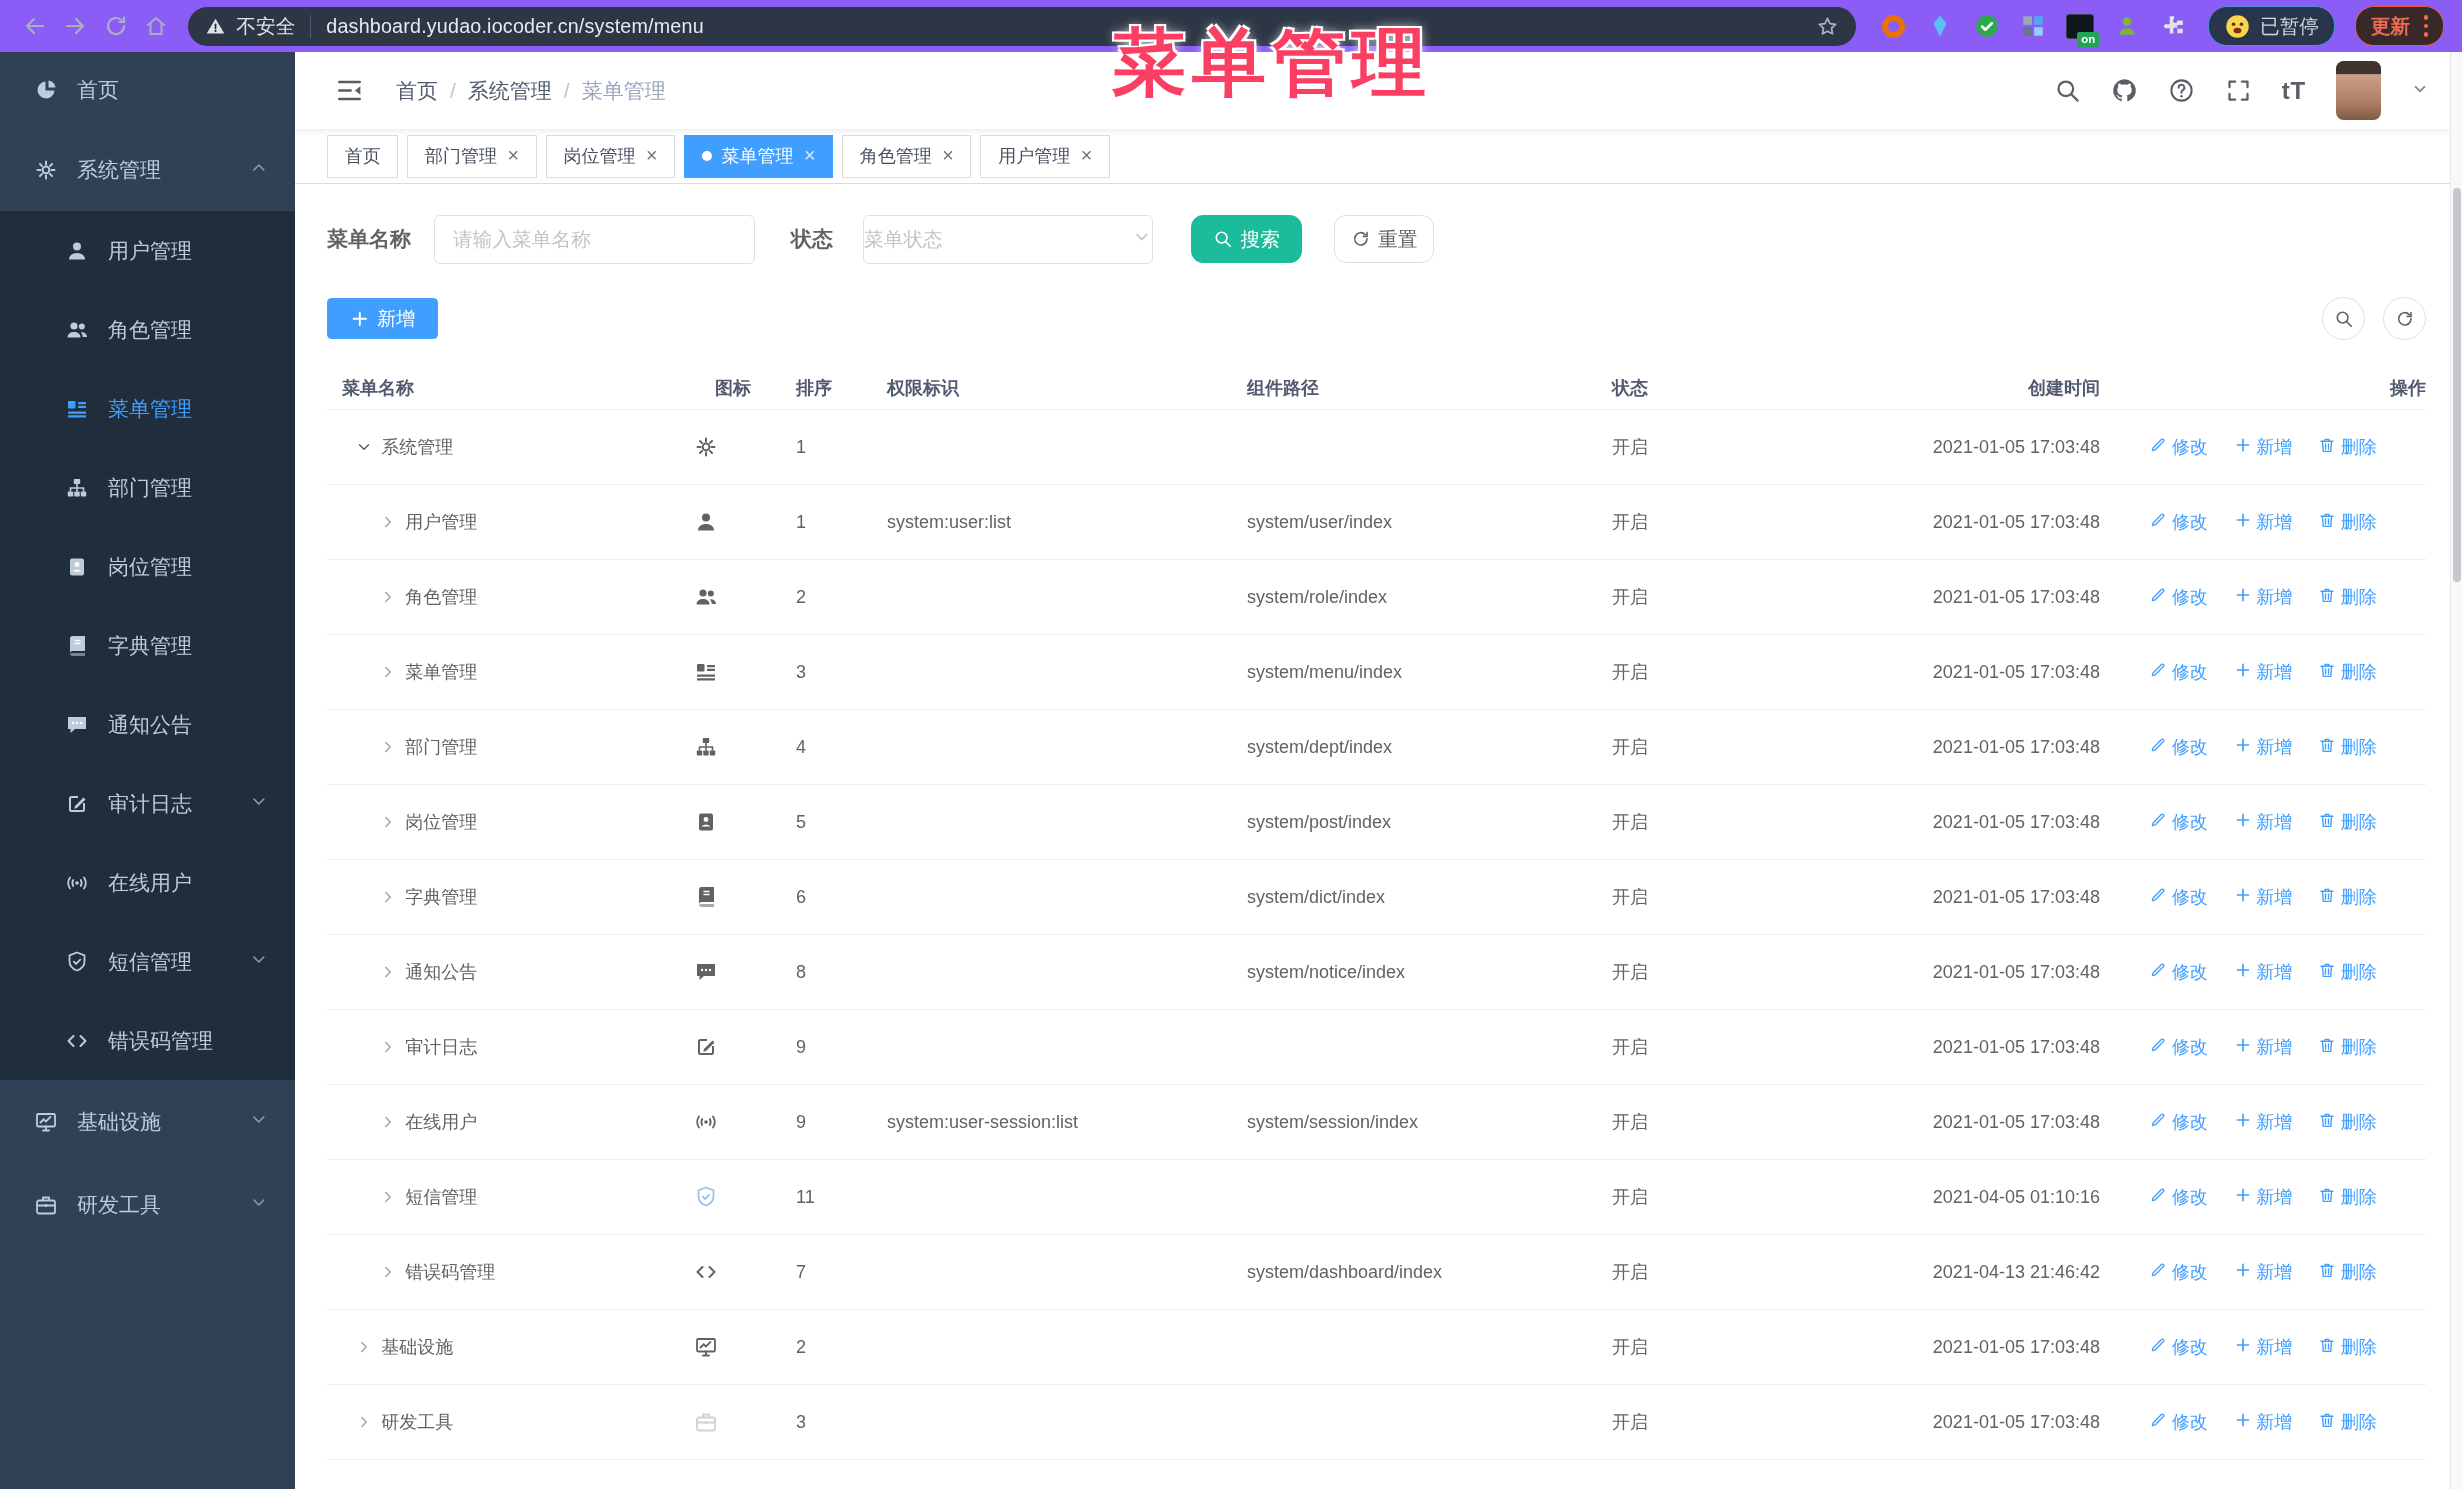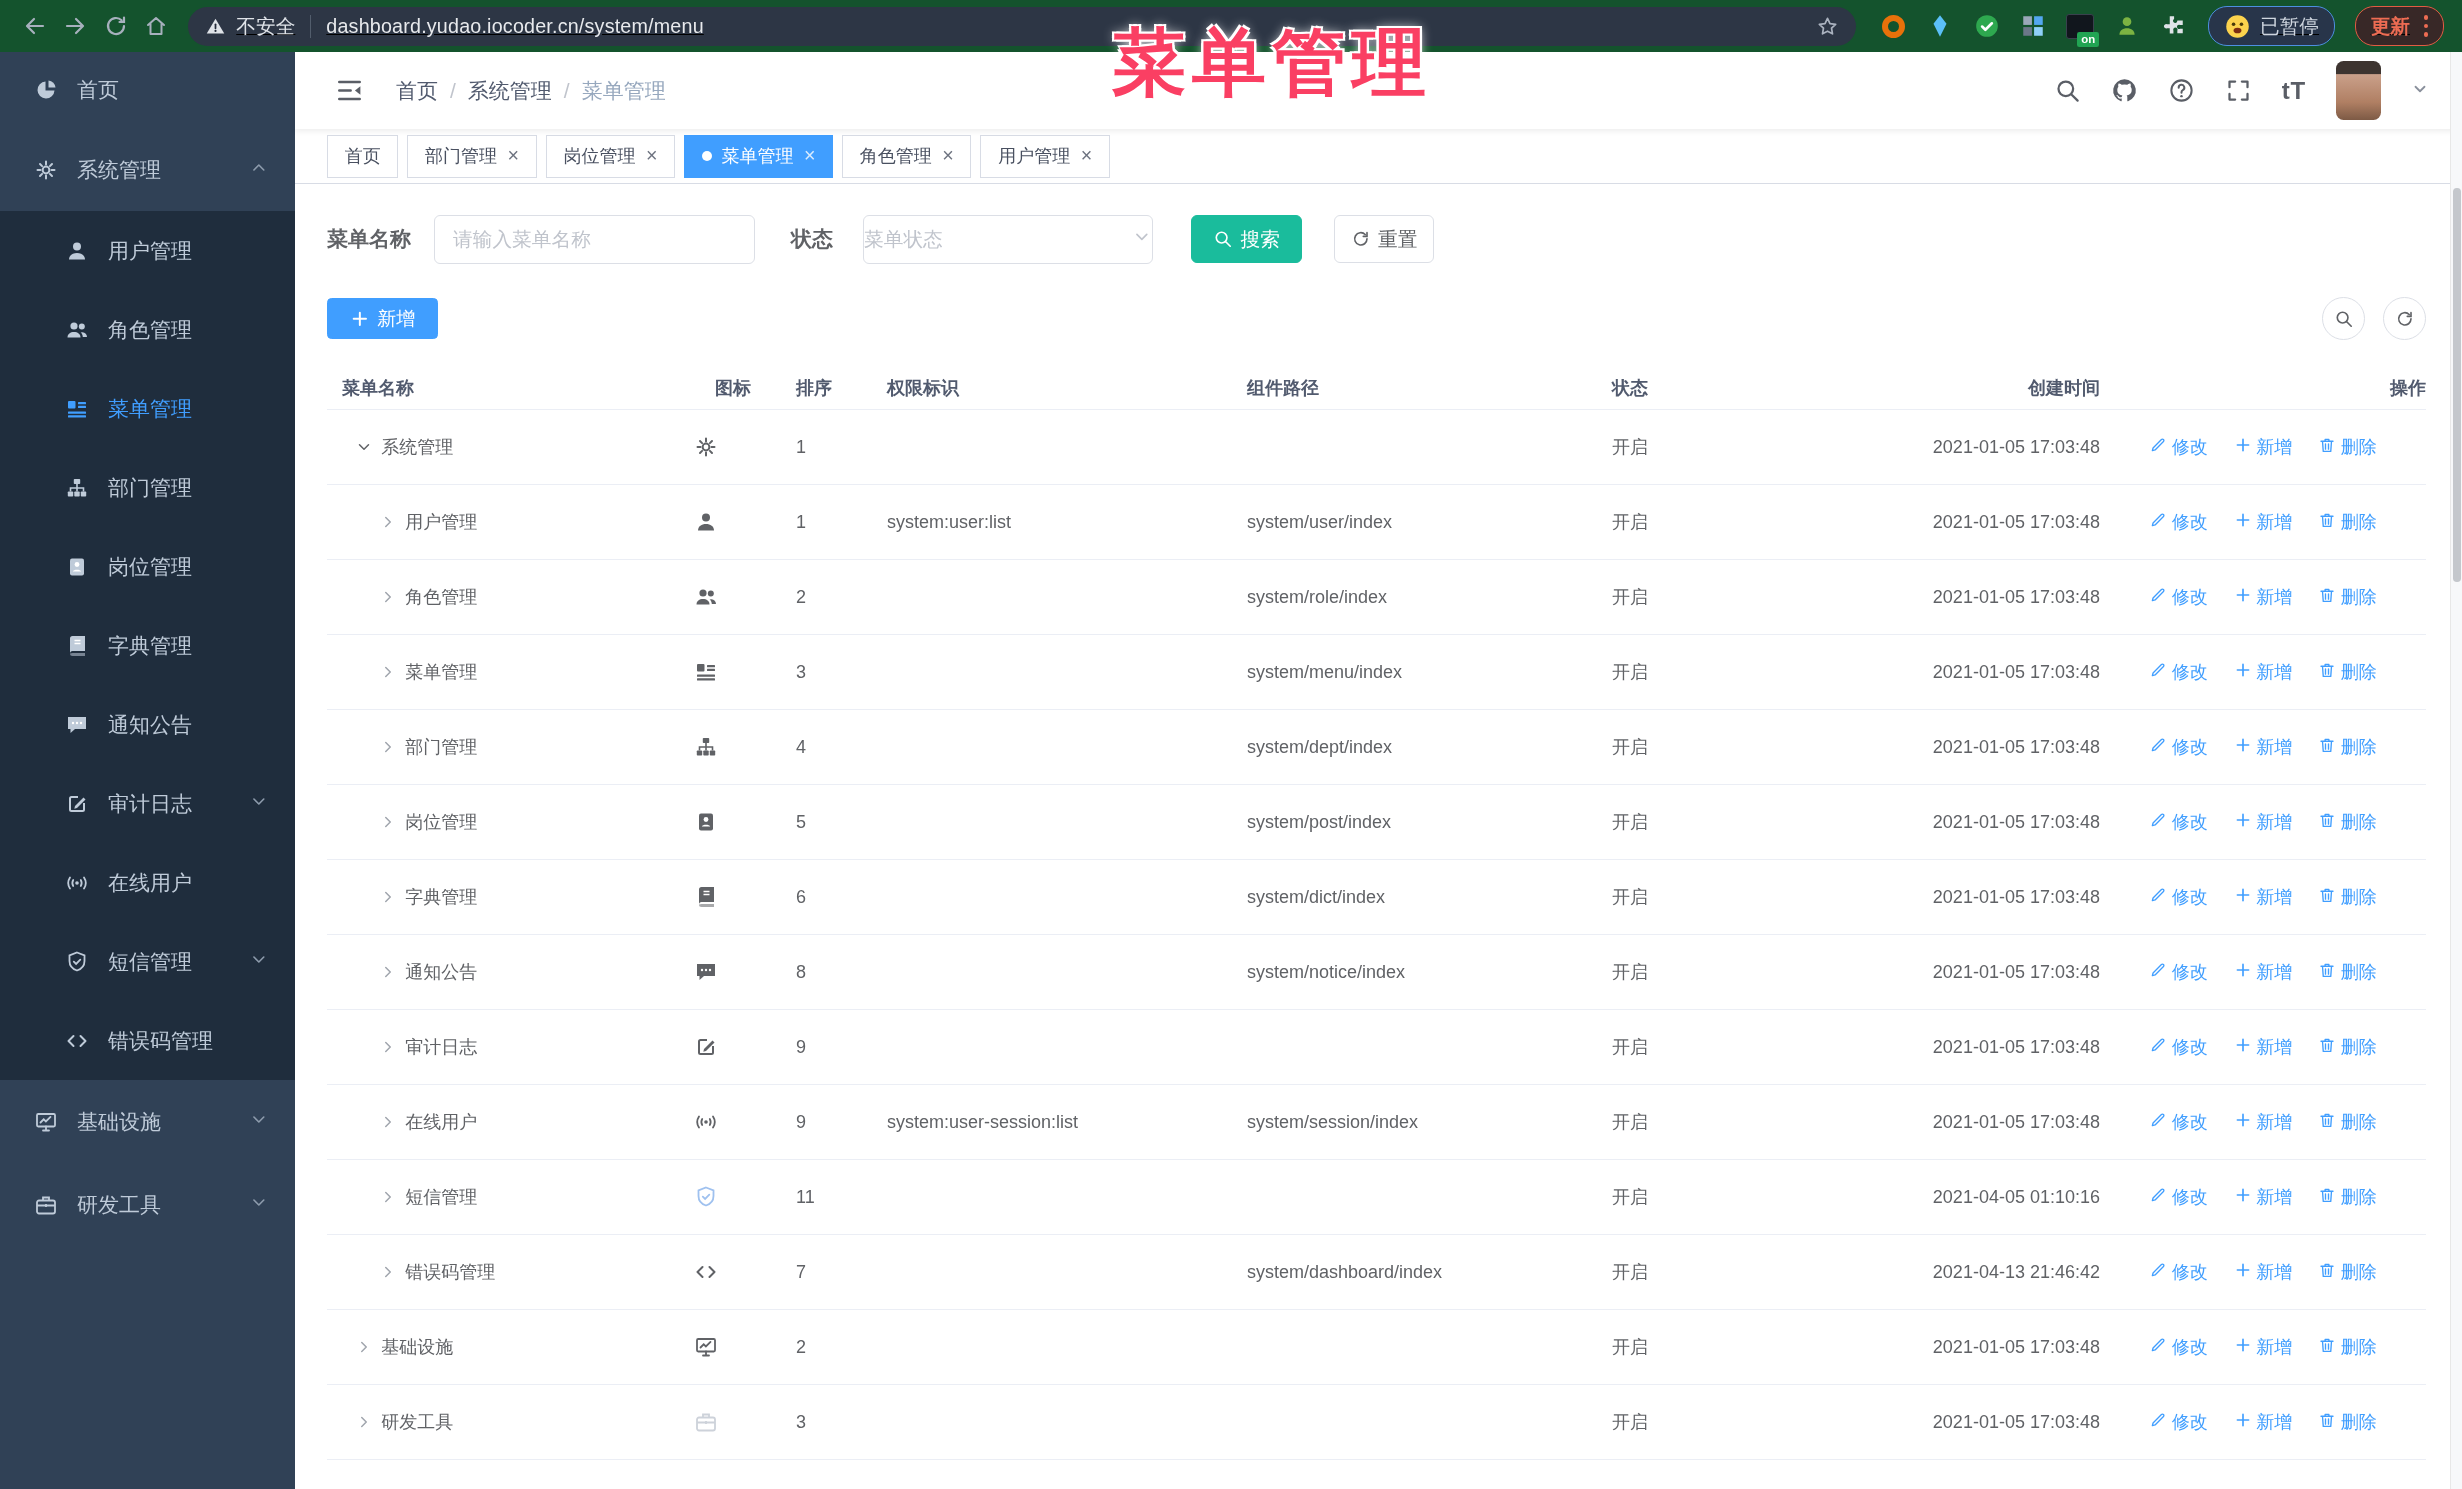--- a/index.html
+++ b/index.html
@@ -1,19 +1,19 @@
 <!DOCTYPE html>
 <html style="font-size:12px"><head>
 <meta charset="utf-8">
 <style>
   html,body{margin:0;padding:0;width:2462px;height:1490px;overflow:hidden;
     font-family:"Liberation Sans","DejaVu Sans",sans-serif;background:#fff;}
   
-  .browser-bar{position:relative;height:52px;background:#14532d;display:flex;align-items:center;
-    padding:0 18px;gap:7.6px;z-index:5;text-decoration:underline;}
+  .browser-bar{position:relative;height:52px;background:#8b5cf6;display:flex;align-items:center;
+    padding:0 18px;gap:7.6px;z-index:5;}
   .bnav{width:33px;height:33px;display:flex;align-items:center;justify-content:center;color:#a7b0bd;border-radius:50%;}
   .bnav svg{width:24px;height:24px}
   .url-pill{flex:1;height:39px;margin:0 10.6px 0 7.6px;background:#2d3645;border-radius:20.5px;
     display:flex;align-items:center;padding:0 16.7px;gap:10.6px;color:#dfe3e8;font-size:19.7px;}
   .url-pill .warn svg{width:21px;height:21px;color:#dfe3e8;display:block}
   .url-divider{width:0.8px;height:23px;background:#525d6c;margin:0 4.5px;}
   .url-text{color:#e8eaed;letter-spacing:0.2px}
   .url-spacer{flex:1}
   .star svg{width:23px;height:23px;color:#aab2bf;display:block}
   .ext{display:flex;align-items:center;gap:16.7px;margin:0 12px 0 4.5px;}
@@ -74,21 +74,21 @@
   .filter-row{display:flex;align-items:center;height:50px;}
   .f-label{font-size:21px;color:#606266;font-weight:600;}
   .f-input{width:283px;height:47px;margin-left:23px;border:0.8px solid #dcdfe6;border-radius:6px;
     font-size:19.7px;color:#606266;padding:0 18px;outline:none;font-family:inherit;}
   .f-input::placeholder{color:#c0c4cc}
   .f-select{width:288px;height:47px;margin-left:30px;border:0.8px solid #dcdfe6;border-radius:6px;
     display:flex;align-items:center;padding:0 0;color:#c0c4cc;font-size:19.7px;position:relative;}
   .f-select .sel-ch{margin-left:auto;color:#c0c4cc}
   .f-select svg{width:19.7px;height:19.7px}
   .lbl2{margin-left:36px}
-  .btn{display:flex;align-items:center;gap:7.6px;justify-content:center;border-radius:6px;font-size:19.7px;
+  .btn{display:flex;align-items:center;gap:7.6px;justify-content:center;border-radius:12px;font-size:19.7px;
     height:48px;cursor:pointer;box-sizing:border-box;}
   .btn svg{width:19.7px;height:19.7px}
   .btn-search{width:111px;background:#1abc9c;color:#fff;margin-left:38px;border:0.8px solid #1abc9c;}
   .btn-reset{width:100px;background:#fff;color:#606266;border:0.8px solid #dcdfe6;margin-left:32px;}
   .toolbar{display:flex;align-items:center;justify-content:space-between;width:2099px;margin-top:33px;}
   .btn-add{width:111px;height:41px;background:#409eff;color:#fff;border:0.8px solid #409eff;font-size:19px;border-radius:4.5px;}
   .circles{display:flex;gap:18px;}
   .circle-btn{width:41px;height:41px;border-radius:50%;border:0.8px solid #dcdfe6;display:flex;align-items:center;
     justify-content:center;color:#606266;background:#fff;cursor:pointer;}
   .circle-btn svg{width:19.7px;height:19.7px}

